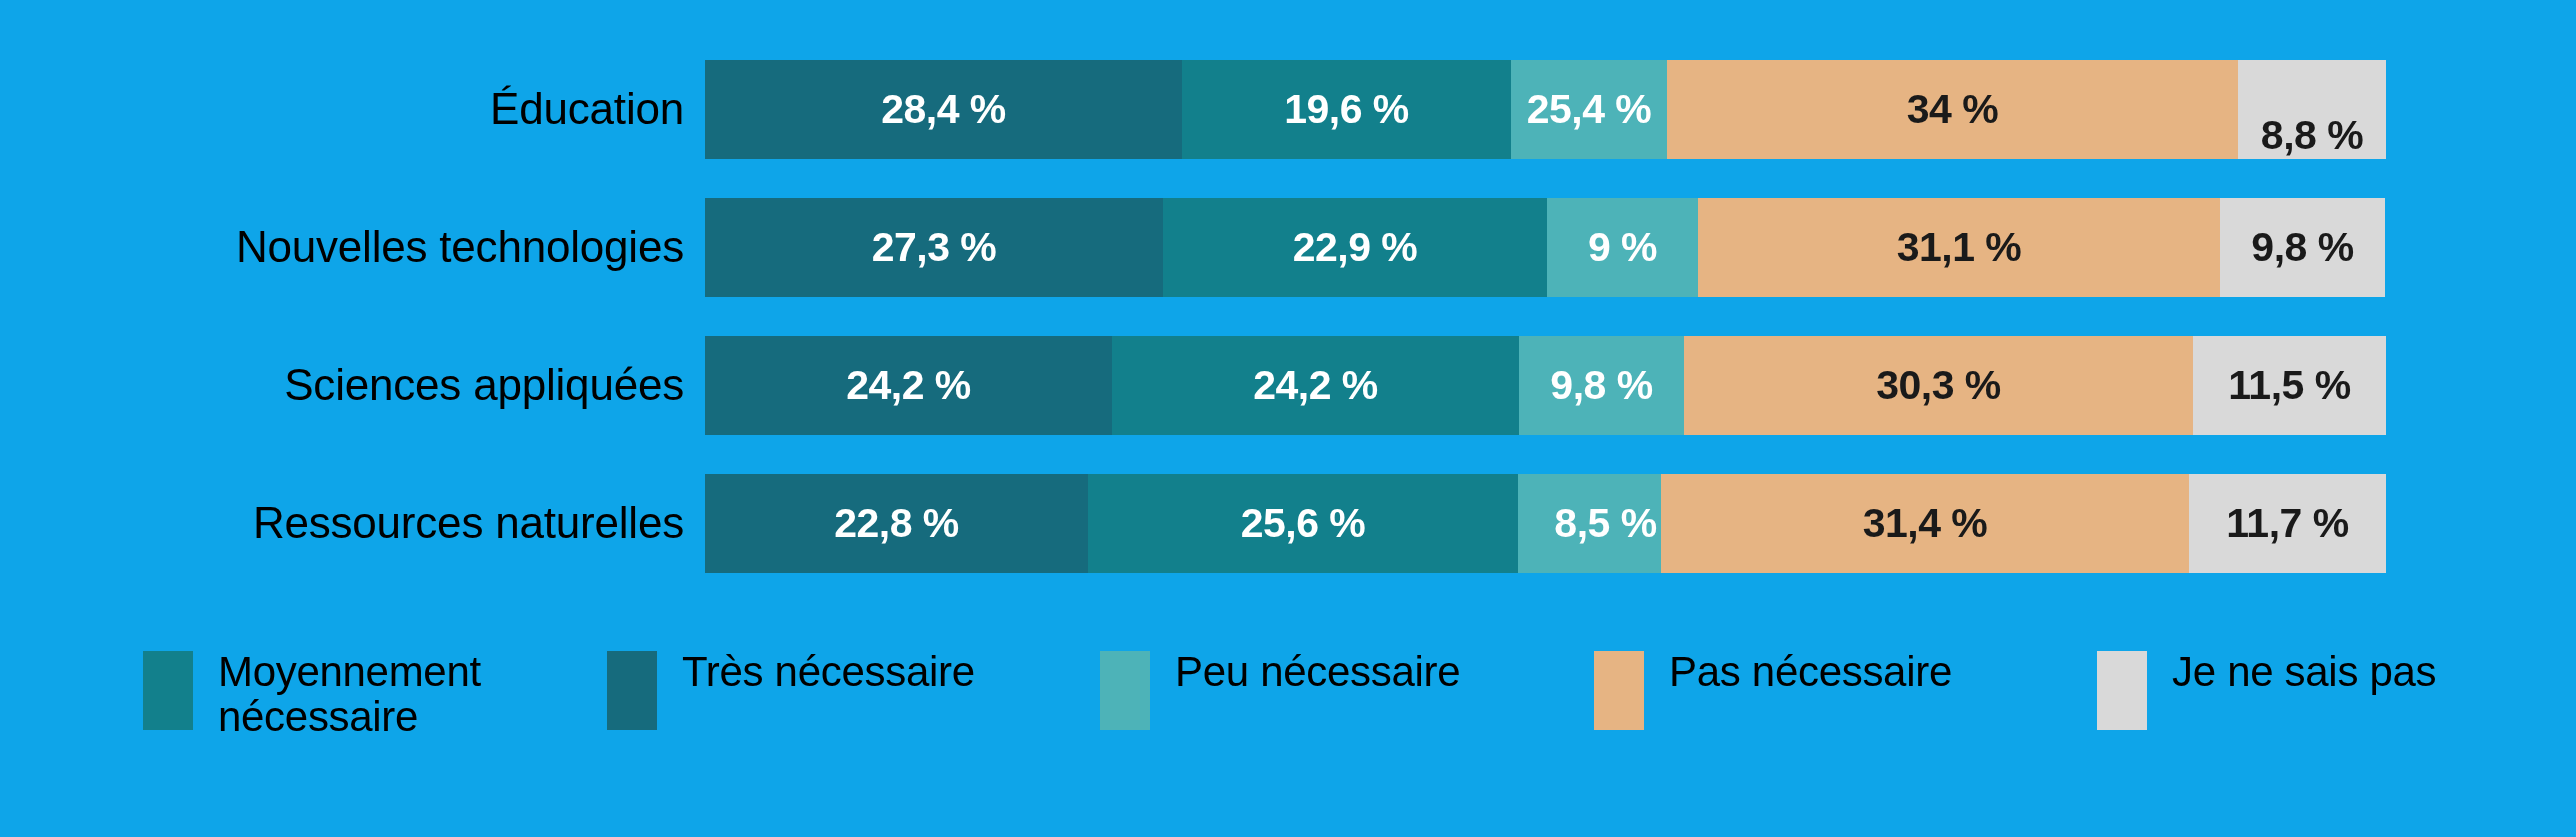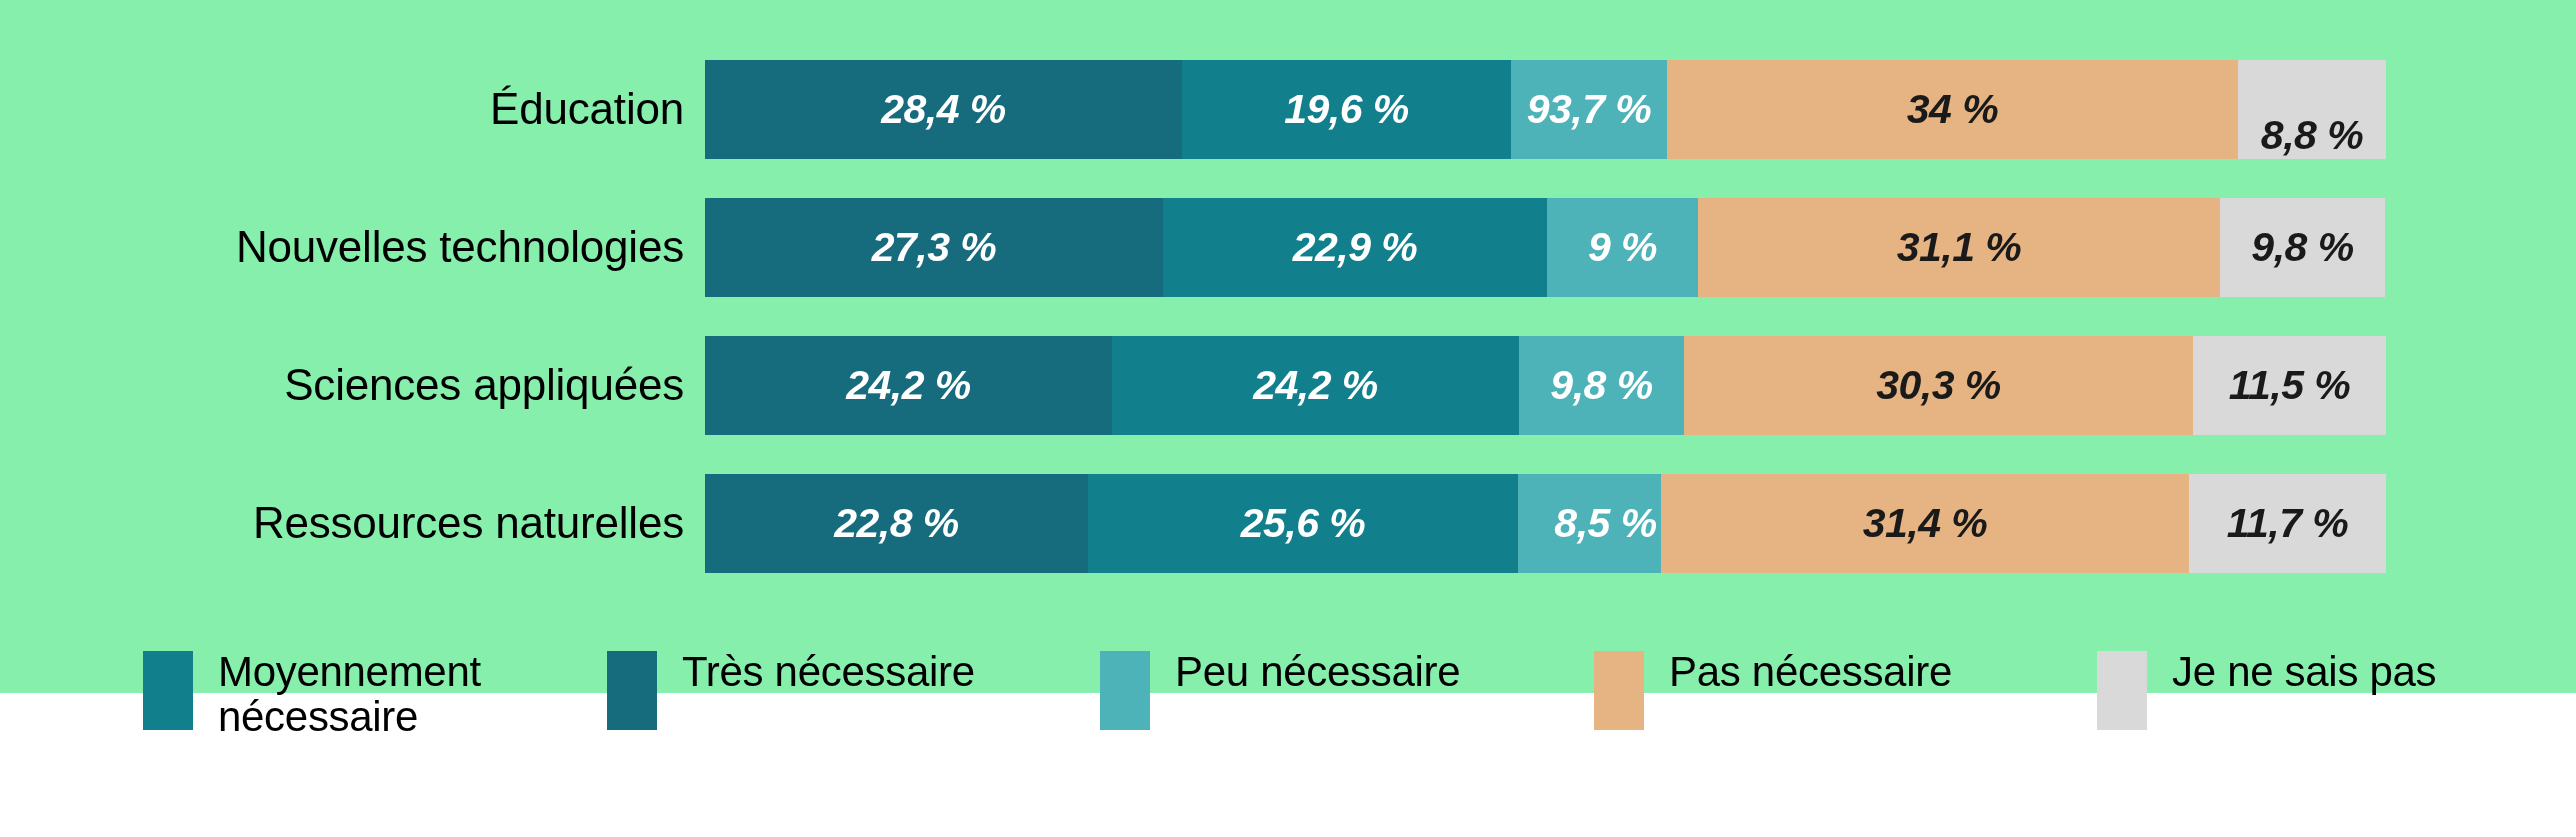--- a/index.html
+++ b/index.html
@@ -11,22 +11,22 @@
   body {
     width: 2576px;
     height: 837px;
     font-family: "Liberation Sans", sans-serif;
     overflow: hidden;
   }
 
   #chart-root {
     position: relative;
     width: 2576px;
-    height: 693px;
-    background: #86efac;
+    height: 837px;
+    background: #0ea5e9;
     box-sizing: border-box;
   }
 
   
   .plot {
     position: absolute;
     left: 0;
     top: 60px;
     width: 2576px;
     height: 560px;
@@ -54,21 +54,20 @@
     font-family: "Liberation Sans", sans-serif;
   }
 
   .bar-track {
     position: relative;
     flex: 0 0 1681px;
     width: 1681px;
     height: 99px;
     display: flex;
     overflow: hidden;
-    font-style: italic;
   }
 
   .seg {
     height: 99px;
     display: flex;
     align-items: center;
     justify-content: center;
     font-size: 41px;
     font-weight: bold;
     letter-spacing: -0.5px;
@@ -124,21 +123,21 @@
       <div class="bar-row">
         <div class="cat-label">Éducation</div>
         <div class="bar-track">
           <div class="seg seg-light-text" style="width: 477px; background: rgb(22, 107, 125); color: rgb(255, 255, 255);">
             <span>28,4 %</span>
           </div>
           <div class="seg seg-light-text" style="width: 329px; background: rgb(18, 128, 140); color: rgb(255, 255, 255);">
             <span>19,6 %</span>
           </div>
           <div class="seg seg-light-text" style="width: 156px; background: rgb(77, 179, 184); color: rgb(255, 255, 255);">
-            <span>93,7 %</span>
+            <span>25,4 %</span>
           </div>
           <div class="seg seg-dark-text" style="width: 571px; background: rgb(230, 180, 131); color: rgb(26, 26, 26);">
             <span>34 %</span>
           </div>
           <div class="seg seg-dark-text" style="width: 148px; background: rgb(217, 217, 217); color: rgb(26, 26, 26); align-items: flex-end;">
             <span>8,8 %</span>
           </div>
         </div>
       </div>
       <div class="bar-row">

